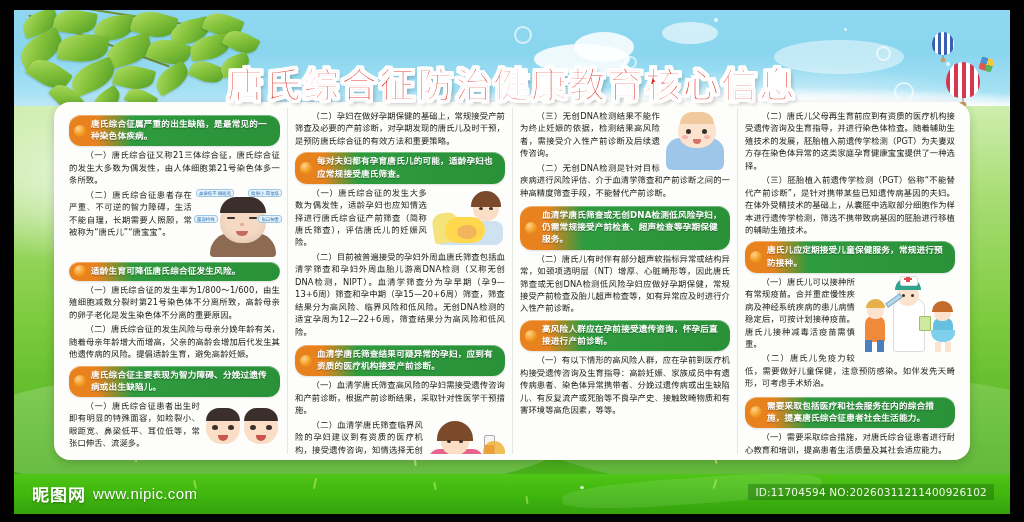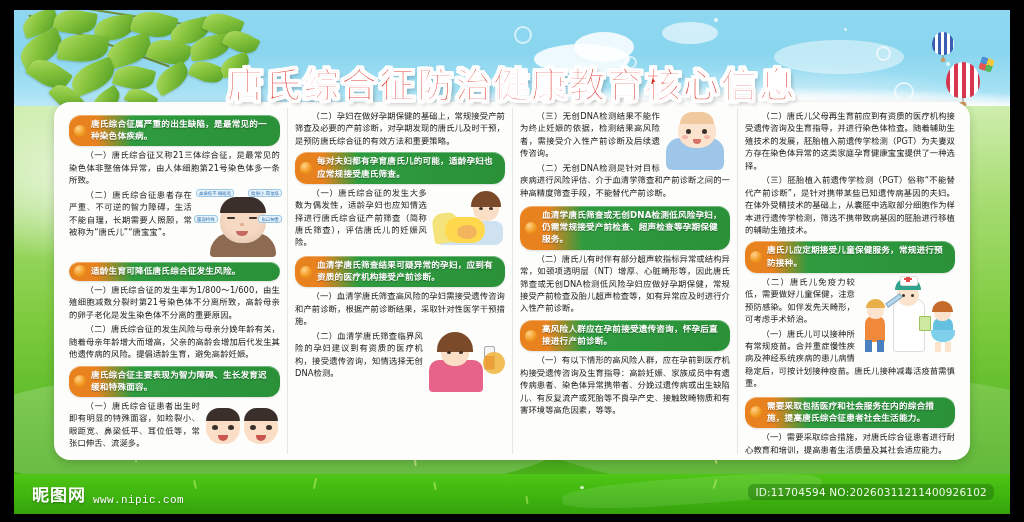--- a/index.html
+++ b/index.html
@@ -154,33 +154,33 @@
     position:absolute;left:0;right:0;bottom:0;height:40px;
     background:linear-gradient(180deg,#4fc516 0%, #3fb50f 55%, #34a20c 100%);
     overflow:hidden;
   }
   .bottombar .sheen{
     position:absolute;left:55%;top:4px;width:260px;height:26px;
     background:rgba(255,255,255,.10);border-radius:40%;
     transform:rotate(-4deg);
   }
   .wm{
-    position:absolute;left:18px;top:7px;display:flex;align-items:flex-end;gap:7px;
+    position:absolute;left:18px;top:7px;display:flex;align-items:center;gap:7px;
     color:#fff;text-shadow:0 1px 2px rgba(0,0,0,.35);
   }
   .wm-cn{
     font-size:17px;font-weight:bold;letter-spacing:1px;
     border:0;
   }
-  .wm-url{font-size:11px;letter-spacing:.4px;font-family:Liberation Mono, monospace;}
+  .wm-url{font-size:15px;letter-spacing:.4px;font-family:Liberation Sans, sans-serif;}
   .idbox{
     position:absolute;right:16px;top:10px;
     background:rgba(20,90,10,.35);
     color:#eafbe2;font-size:10.5px;letter-spacing:.2px;
-    padding:2px 7px;border-radius:6px;
+    padding:2px 7px;border-radius:0;
   }
   .bottomgrass{position:absolute;background:#bff06e;opacity:.55;border-radius:1px;}
 </style>
 </head>
 <body>
 
 <div class="poster">
   <div class="frame">
 
     <div class="sky">
@@ -248,21 +248,21 @@
       <div class="grassblade" style="left:400px;bottom:48px;width:2px;height:11px;transform:rotate(-8deg);"></div>
       <div class="grassblade" style="left:560px;bottom:58px;width:2px;height:13px;transform:rotate(14deg);"></div>
       <div class="grassblade" style="left:700px;bottom:50px;width:2px;height:12px;transform:rotate(-16deg);"></div>
       <div class="grassblade" style="left:840px;bottom:55px;width:2px;height:13px;transform:rotate(9deg);"></div>
     </div>
 
     <div class="card">
 
       <div class="col">
         <div class="pill">唐氏综合征属严重的出生缺陷，是最常见的一种染色体疾病。</div>
-        <p class="para">（一）唐氏综合征又称21三体综合征，是最常见的染色体非整倍体异常，由人体细胞第21号染色体多一条所致。</p>
+        <p class="para">（一）唐氏综合征又称21三体综合征，唐氏综合征的发生大多数为偶发性，由人体细胞第21号染色体多一条所致。</p>
 
         <div class="illus ill-float-r" style="width:84px;height:66px;">
           <div style="position:absolute;left:14px;top:44px;width:66px;height:24px;background:#8d6a52;border-radius:22px 22px 4px 4px;"></div>
           <div class="face" style="position:absolute;left:24px;top:10px;width:46px;height:44px;background:#f6d9c2;box-shadow:inset 0 -4px 6px rgba(0,0,0,.06);"></div>
           <div style="position:absolute;left:24px;top:8px;width:46px;height:16px;background:#3a2f2a;border-radius:22px 22px 0 0;"></div>
           <div style="position:absolute;left:31px;top:28px;width:8px;height:2px;background:#3a2f2a;border-radius:2px;"></div>
           <div style="position:absolute;left:53px;top:28px;width:8px;height:2px;background:#3a2f2a;border-radius:2px;"></div>
           <div style="position:absolute;left:44px;top:34px;width:4px;height:3px;background:#e0a98c;border-radius:2px;"></div>
           <div style="position:absolute;left:40px;top:42px;width:12px;height:5px;background:#c96a62;border-radius:0 0 7px 7px;"></div>
           <div class="tagbox" style="left:0px;top:0px;">鼻梁低平·眼距宽</div>
@@ -270,21 +270,21 @@
           <div class="tagbox" style="left:-2px;top:26px;">面容特殊</div>
           <div class="tagbox" style="right:-2px;top:26px;">张口伸舌</div>
         </div>
         <p class="para">（二）唐氏综合征患者存在严重、不可逆的智力障碍，生活不能自理，长期需要人照顾，常被称为“唐氏儿”“唐宝宝”。</p>
         <div class="clear"></div>
 
         <div class="pill">适龄生育可降低唐氏综合征发生风险。</div>
         <p class="para">（一）唐氏综合征的发生率为1/800～1/600，由生殖细胞减数分裂时第21号染色体不分离所致，高龄母亲的卵子老化是发生染色体不分离的重要原因。</p>
         <p class="para">（二）唐氏综合征的发生风险与母亲分娩年龄有关，随着母亲年龄增大而增高，父亲的高龄会增加后代发生其他遗传病的风险。提倡适龄生育，避免高龄妊娠。</p>
 
-        <div class="pill">唐氏综合征主要表现为智力障碍、生长发育迟缓和特殊面容。</div>
+        <div class="pill">唐氏综合征主要表现为智力障碍、分娩过遗传病或出生缺陷儿。</div>
 
         <div class="illus ill-float-r" style="width:76px;height:52px;">
           <div style="position:absolute;left:2px;top:6px;width:34px;height:40px;">
             <div class="face" style="position:absolute;left:0;top:4px;width:34px;height:34px;background:#fadfc6;"></div>
             <div style="position:absolute;left:0;top:2px;width:34px;height:13px;background:#3a2f2a;border-radius:17px 17px 0 0;"></div>
             <div style="position:absolute;left:6px;top:19px;width:6px;height:5px;background:#3a2f2a;border-radius:50%;"></div>
             <div style="position:absolute;left:22px;top:19px;width:6px;height:5px;background:#3a2f2a;border-radius:50%;"></div>
             <div style="position:absolute;left:12px;top:29px;width:10px;height:6px;background:#c9564f;border-radius:0 0 6px 6px;"></div>
           </div>
           <div style="position:absolute;left:40px;top:6px;width:34px;height:40px;">
@@ -310,20 +310,21 @@
           <div style="position:absolute;left:4px;top:34px;width:68px;height:24px;background:#cfe2f2;border-radius:8px;"></div>
           <div style="position:absolute;left:2px;top:26px;width:26px;height:30px;background:#f4e27a;border-radius:10px 10px 4px 4px;transform:rotate(-8deg);"></div>
           <div style="position:absolute;left:14px;top:30px;width:40px;height:26px;background:#ffd84d;border-radius:18px;"></div>
           <div style="position:absolute;left:26px;top:38px;width:20px;height:14px;background:#f2b45c;border-radius:50%;"></div>
           <div class="face" style="position:absolute;left:42px;top:8px;width:26px;height:26px;background:#fadfc6;"></div>
           <div style="position:absolute;left:40px;top:4px;width:30px;height:16px;background:#7a4a2a;border-radius:15px 15px 0 0;"></div>
           <div style="position:absolute;left:48px;top:20px;width:4px;height:3px;background:#3a2f2a;border-radius:50%;"></div>
           <div style="position:absolute;left:58px;top:20px;width:4px;height:3px;background:#3a2f2a;border-radius:50%;"></div>
         </div>
         <p class="para">（一）唐氏综合征的发生大多数为偶发性，适龄孕妇也应知情选择进行唐氏综合征产前筛查（简称唐氏筛查），评估唐氏儿的妊娠风险。</p>
+        <p class="para">（二）目前被普遍接受的孕妇外周血唐氏筛查包括血清学筛查和孕妇外周血胎儿游离DNA检测（又称无创DNA检测，NIPT）。血清学筛查分为孕早期（孕9—13+6周）筛查和孕中期（孕15—20+6周）筛查，筛查结果分为高风险、临界风险和低风险。无创DNA检测的适宜孕周为12—22+6周，筛查结果分为高风险和低风险。</p>
         <div class="clear"></div>
 
         <div class="pill">血清学唐氏筛查结果可疑异常的孕妇，应到有资质的医疗机构接受产前诊断。</div>
         <p class="para">（一）血清学唐氏筛查高风险的孕妇需接受遗传咨询和产前诊断，根据产前诊断结果，采取针对性医学干预措施。</p>
 
         <div class="illus ill-float-r" style="width:78px;height:64px;">
           <div style="position:absolute;left:2px;top:30px;width:54px;height:32px;background:#e8638a;border-radius:10px 10px 4px 4px;"></div>
           <div class="face" style="position:absolute;left:14px;top:8px;width:28px;height:28px;background:#fadfc6;"></div>
           <div style="position:absolute;left:10px;top:2px;width:36px;height:20px;background:#7b4a2b;border-radius:18px 18px 0 0;"></div>
           <div style="position:absolute;left:20px;top:21px;width:4px;height:3px;background:#3a2f2a;border-radius:50%;"></div>
@@ -386,22 +387,22 @@
           <div style="position:absolute;left:6px;top:64px;width:7px;height:12px;background:#4a7fbf;"></div>
           <div style="position:absolute;left:18px;top:64px;width:7px;height:12px;background:#4a7fbf;"></div>
 
           <div style="position:absolute;right:2px;top:42px;width:20px;height:14px;background:#66c0e0;border-radius:7px 7px 2px 2px;"></div>
           <div style="position:absolute;right:0px;top:54px;width:24px;height:12px;background:#7fd0ea;border-radius:0 0 10px 10px;"></div>
           <div class="face" style="position:absolute;right:4px;top:28px;width:17px;height:17px;background:#fbe3cd;"></div>
           <div style="position:absolute;right:2px;top:25px;width:21px;height:11px;background:#c46a2a;border-radius:11px 11px 0 0;"></div>
           <div style="position:absolute;right:4px;top:66px;width:6px;height:10px;background:#fbe3cd;"></div>
           <div style="position:absolute;right:14px;top:66px;width:6px;height:10px;background:#fbe3cd;"></div>
         </div>
+        <p class="para">（一）唐氏儿可以接种所有常规疫苗。合并重症慢性疾病及神经系统疾病的患儿病情稳定后，可按计划接种疫苗。唐氏儿接种减毒活疫苗需慎重。</p>
         <p class="para">（二）唐氏儿免疫力较低，需要做好儿童保健，注意预防感染。如伴发先天畸形，可考虑手术矫治。</p>
-        <p class="para">（一）唐氏儿可以接种所有常规疫苗。合并重症慢性疾病及神经系统疾病的患儿病情稳定后，可按计划接种疫苗。唐氏儿接种减毒活疫苗需慎重。</p>
         <div class="clear"></div>
 
         <div class="pill">需要采取包括医疗和社会服务在内的综合措施，提高唐氏综合征患者社会生活能力。</div>
         <p class="para">（一）需要采取综合措施，对唐氏综合征患者进行耐心教育和培训，提高患者生活质量及其社会适应能力。</p>
 
         <div class="clear"></div>
 
       </div>
 
     </div>

